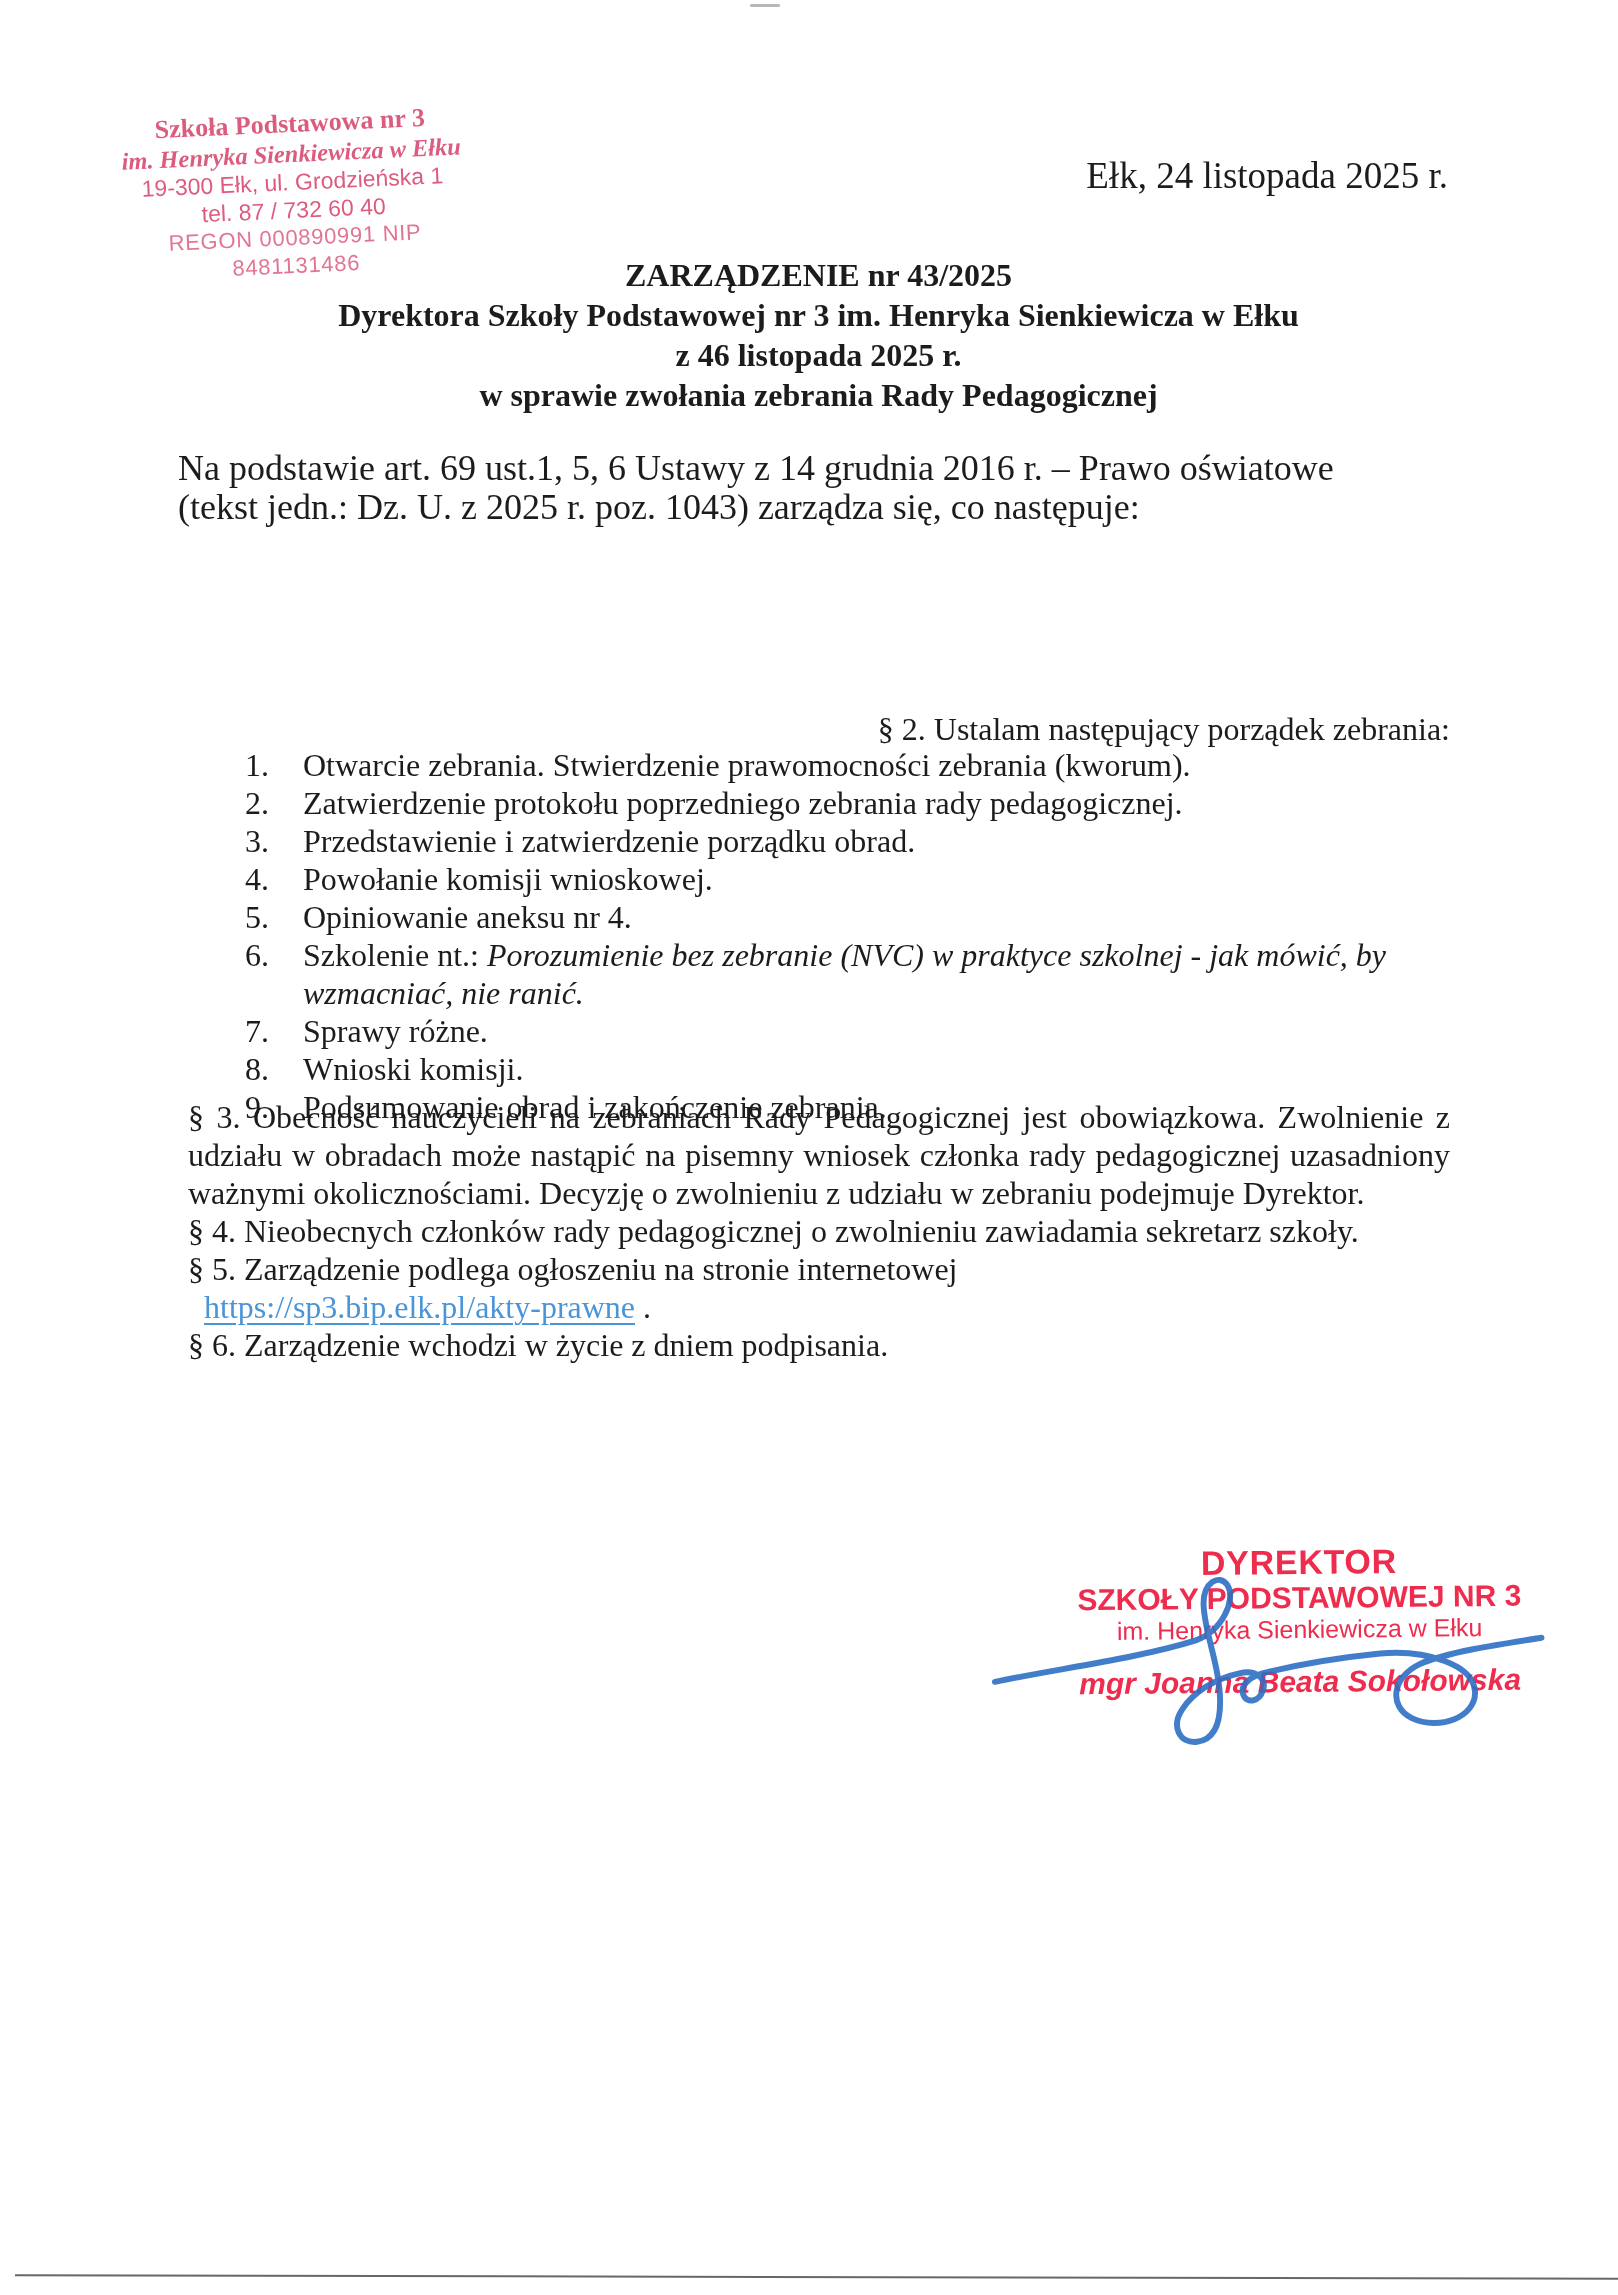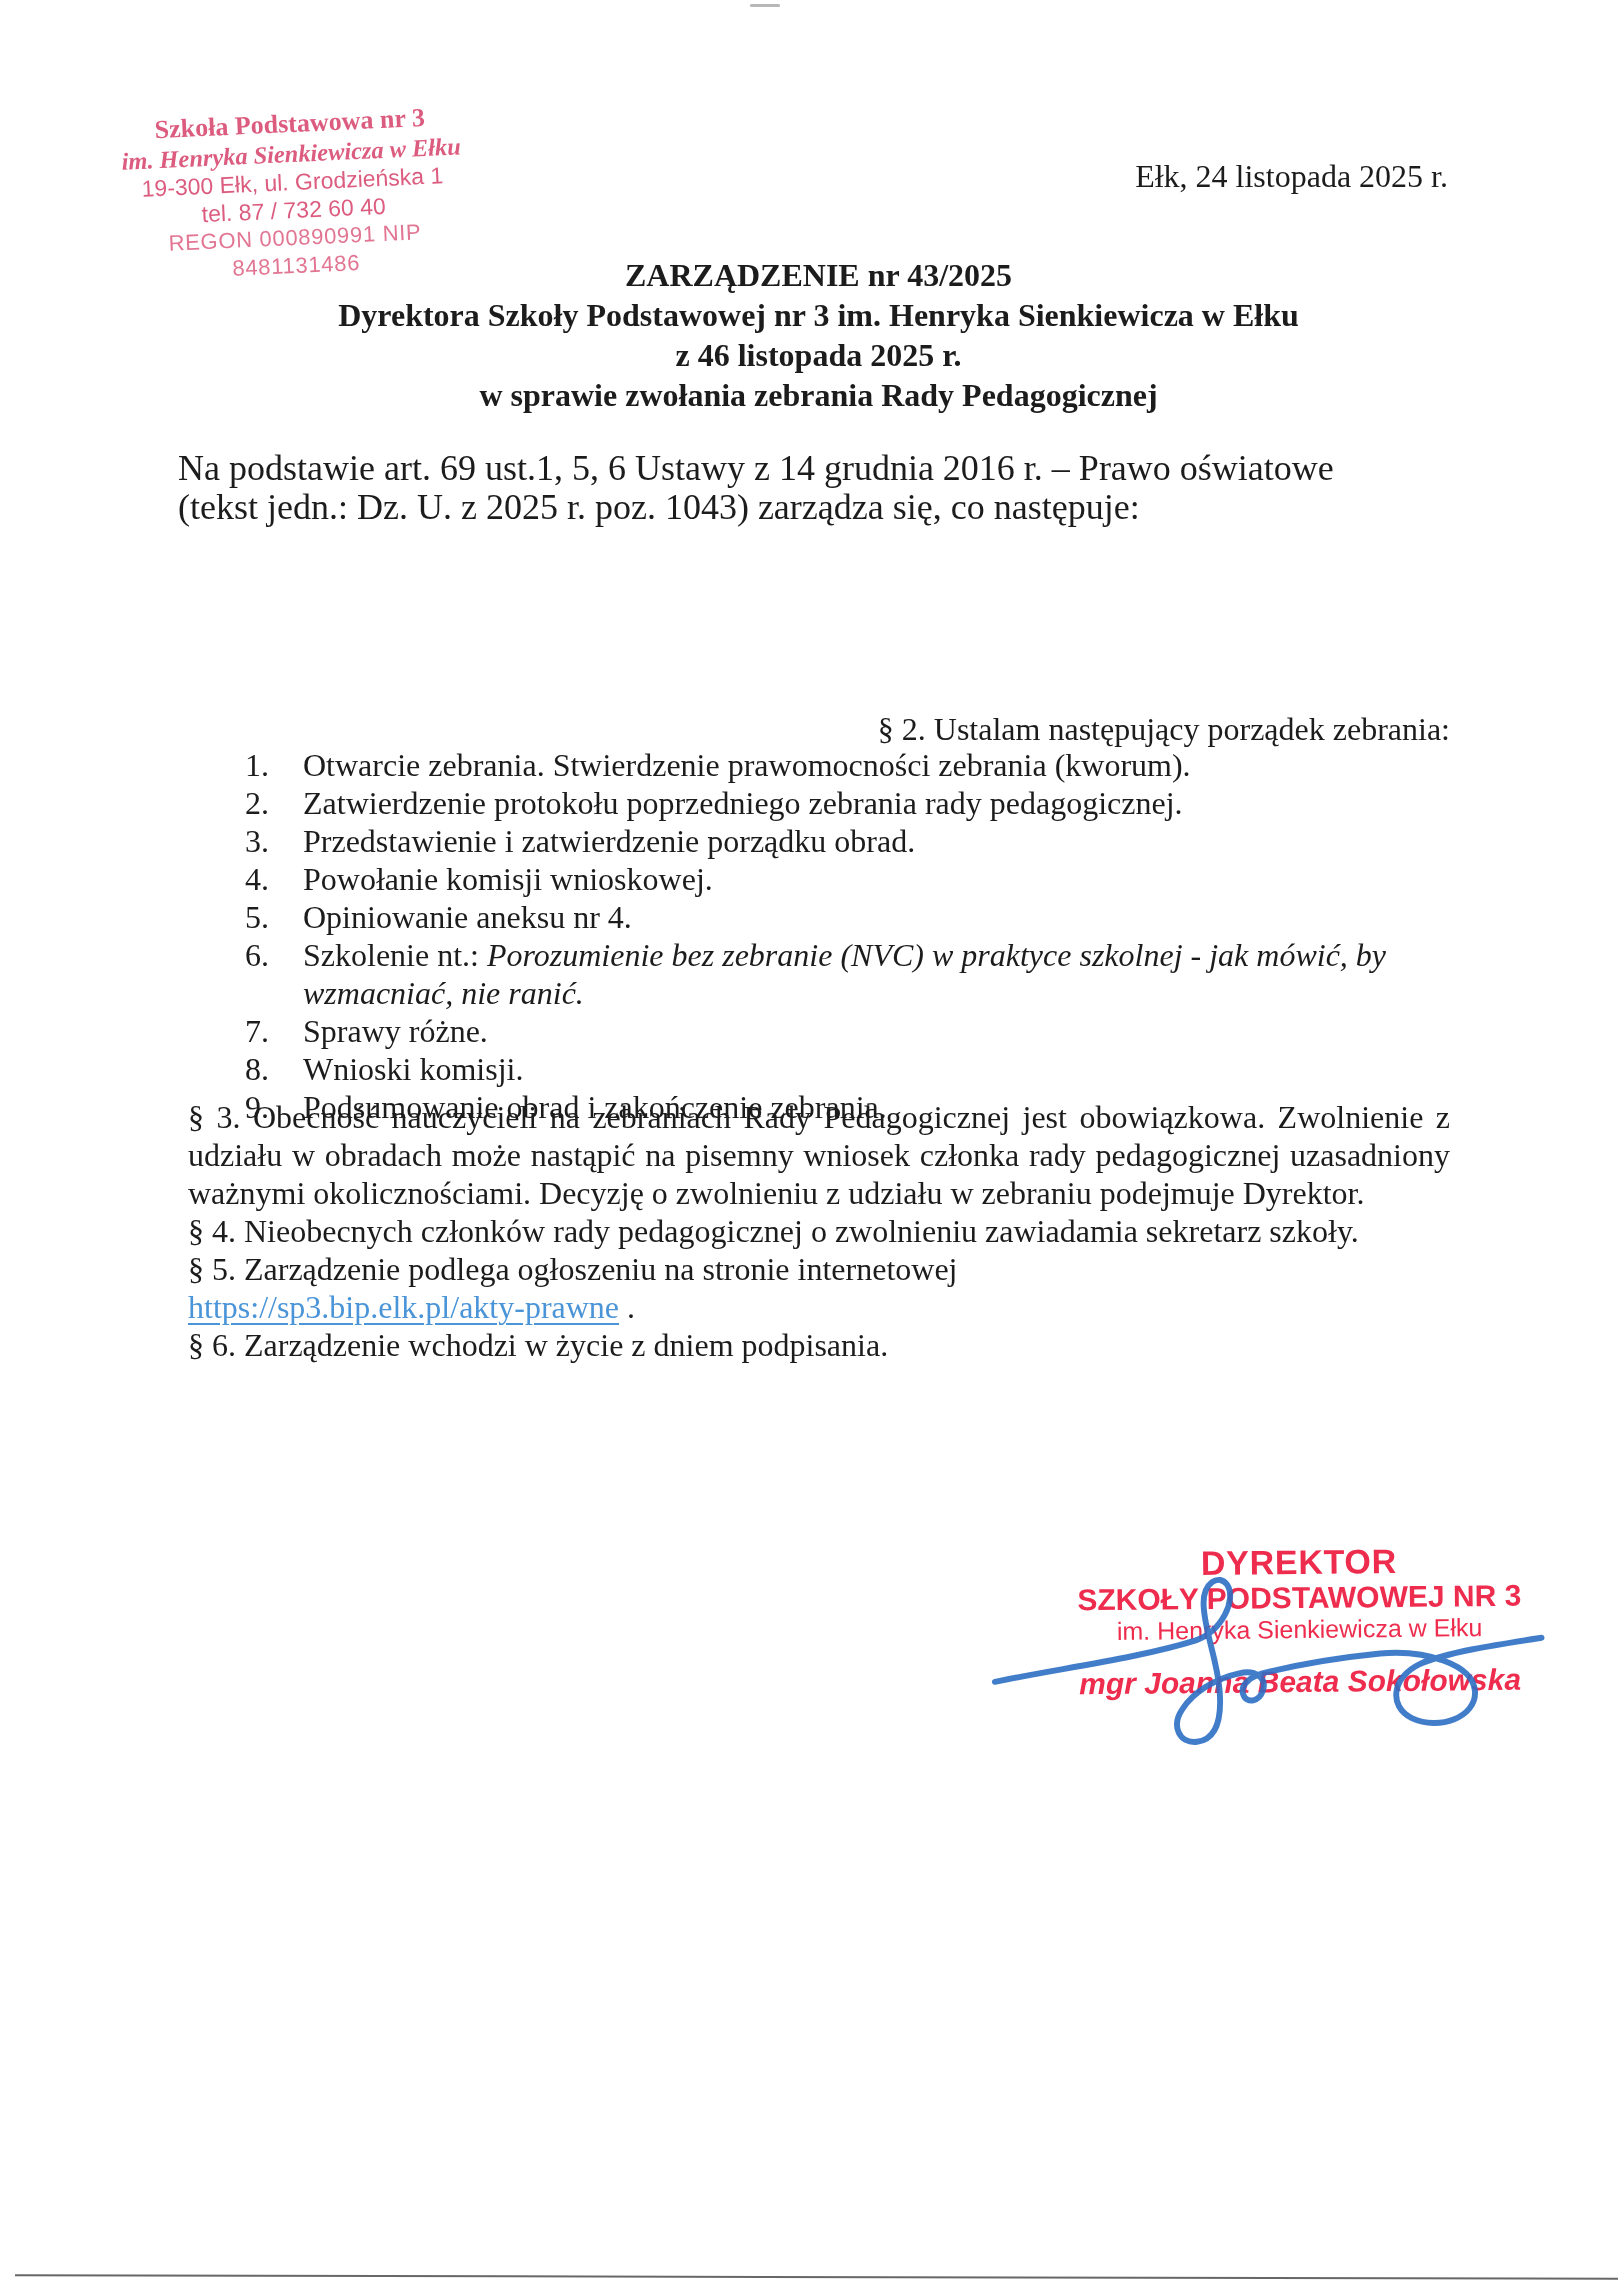--- a/index.html
+++ b/index.html
@@ -18,21 +18,21 @@
     font-family:"Liberation Serif", serif;
     opacity:.92;
   }
   .hs1{font-size:26px;font-weight:bold;line-height:30px;}
   .hs2{font-size:24.4px;font-weight:bold;font-style:italic;line-height:29px;}
   .hs3,.hs4{font-family:"Liberation Sans",sans-serif;font-size:23px;line-height:28px;}
   .hs5{font-family:"Liberation Sans",sans-serif;font-size:22px;line-height:28px;letter-spacing:0.7px;opacity:.85;}
   
   .date-line{
     position:absolute;top:157px;right:170px;
-    font-size:32px;line-height:38px;text-align:right;
+    font-size:37px;line-height:38px;text-align:right;
   }
   
   .title-block{
     position:absolute;left:178px;top:255px;width:1281px;
     text-align:center;font-weight:bold;font-size:32px;line-height:40px;
   }
   
   .legal-block{
     position:absolute;left:178px;top:449px;width:1281px;
     text-align:left;font-size:36px;line-height:39px;
@@ -138,21 +138,21 @@
     <div class="agenda-row">
       <span class="agenda-num">9.</span>
       <span class="agenda-text">Podsumowanie obrad i zakończenie zebrania.</span>
     </div>
   </div>
 
   <div class="lower-block">
     <div class="jpar">§ 3. Obecność nauczycieli na zebraniach Rady Pedagogicznej jest obowiązkowa. Zwolnienie z udziału w obradach może nastąpić na pisemny wniosek członka rady pedagogicznej uzasadniony ważnymi okolicznościami. Decyzję o zwolnieniu z udziału w zebraniu podejmuje Dyrektor.</div>
     <div class="jpar">§ 4. Nieobecnych członków rady pedagogicznej o zwolnieniu zawiadamia sekretarz szkoły.</div>
     <div>§ 5. Zarządzenie podlega ogłoszeniu na stronie internetowej</div>
-    <div><a class="doc-link" href="#" style="color: rgb(74, 148, 216);">https://sp3.bip.elk.pl/akty-prawne</a><span> .</span></div>
+    <div><a class="doc-link" href="#" style="color: rgb(74, 148, 216); margin-left: 16px;">https://sp3.bip.elk.pl/akty-prawne</a><span> .</span></div>
     <div>§ 6. Zarządzenie wchodzi w życie z dniem podpisania.</div>
   </div>
 
   <div class="sig-stamp" style="color: rgb(238, 45, 78);">
     <div class="ss1">DYREKTOR</div>
     <div class="ss2">SZKOŁY PODSTAWOWEJ NR 3</div>
     <div class="ss3">im. Henryka Sienkiewicza w Ełku</div>
     <div class="ss-name">mgr Joanna Beata Sokołowska</div>
   </div>
 

